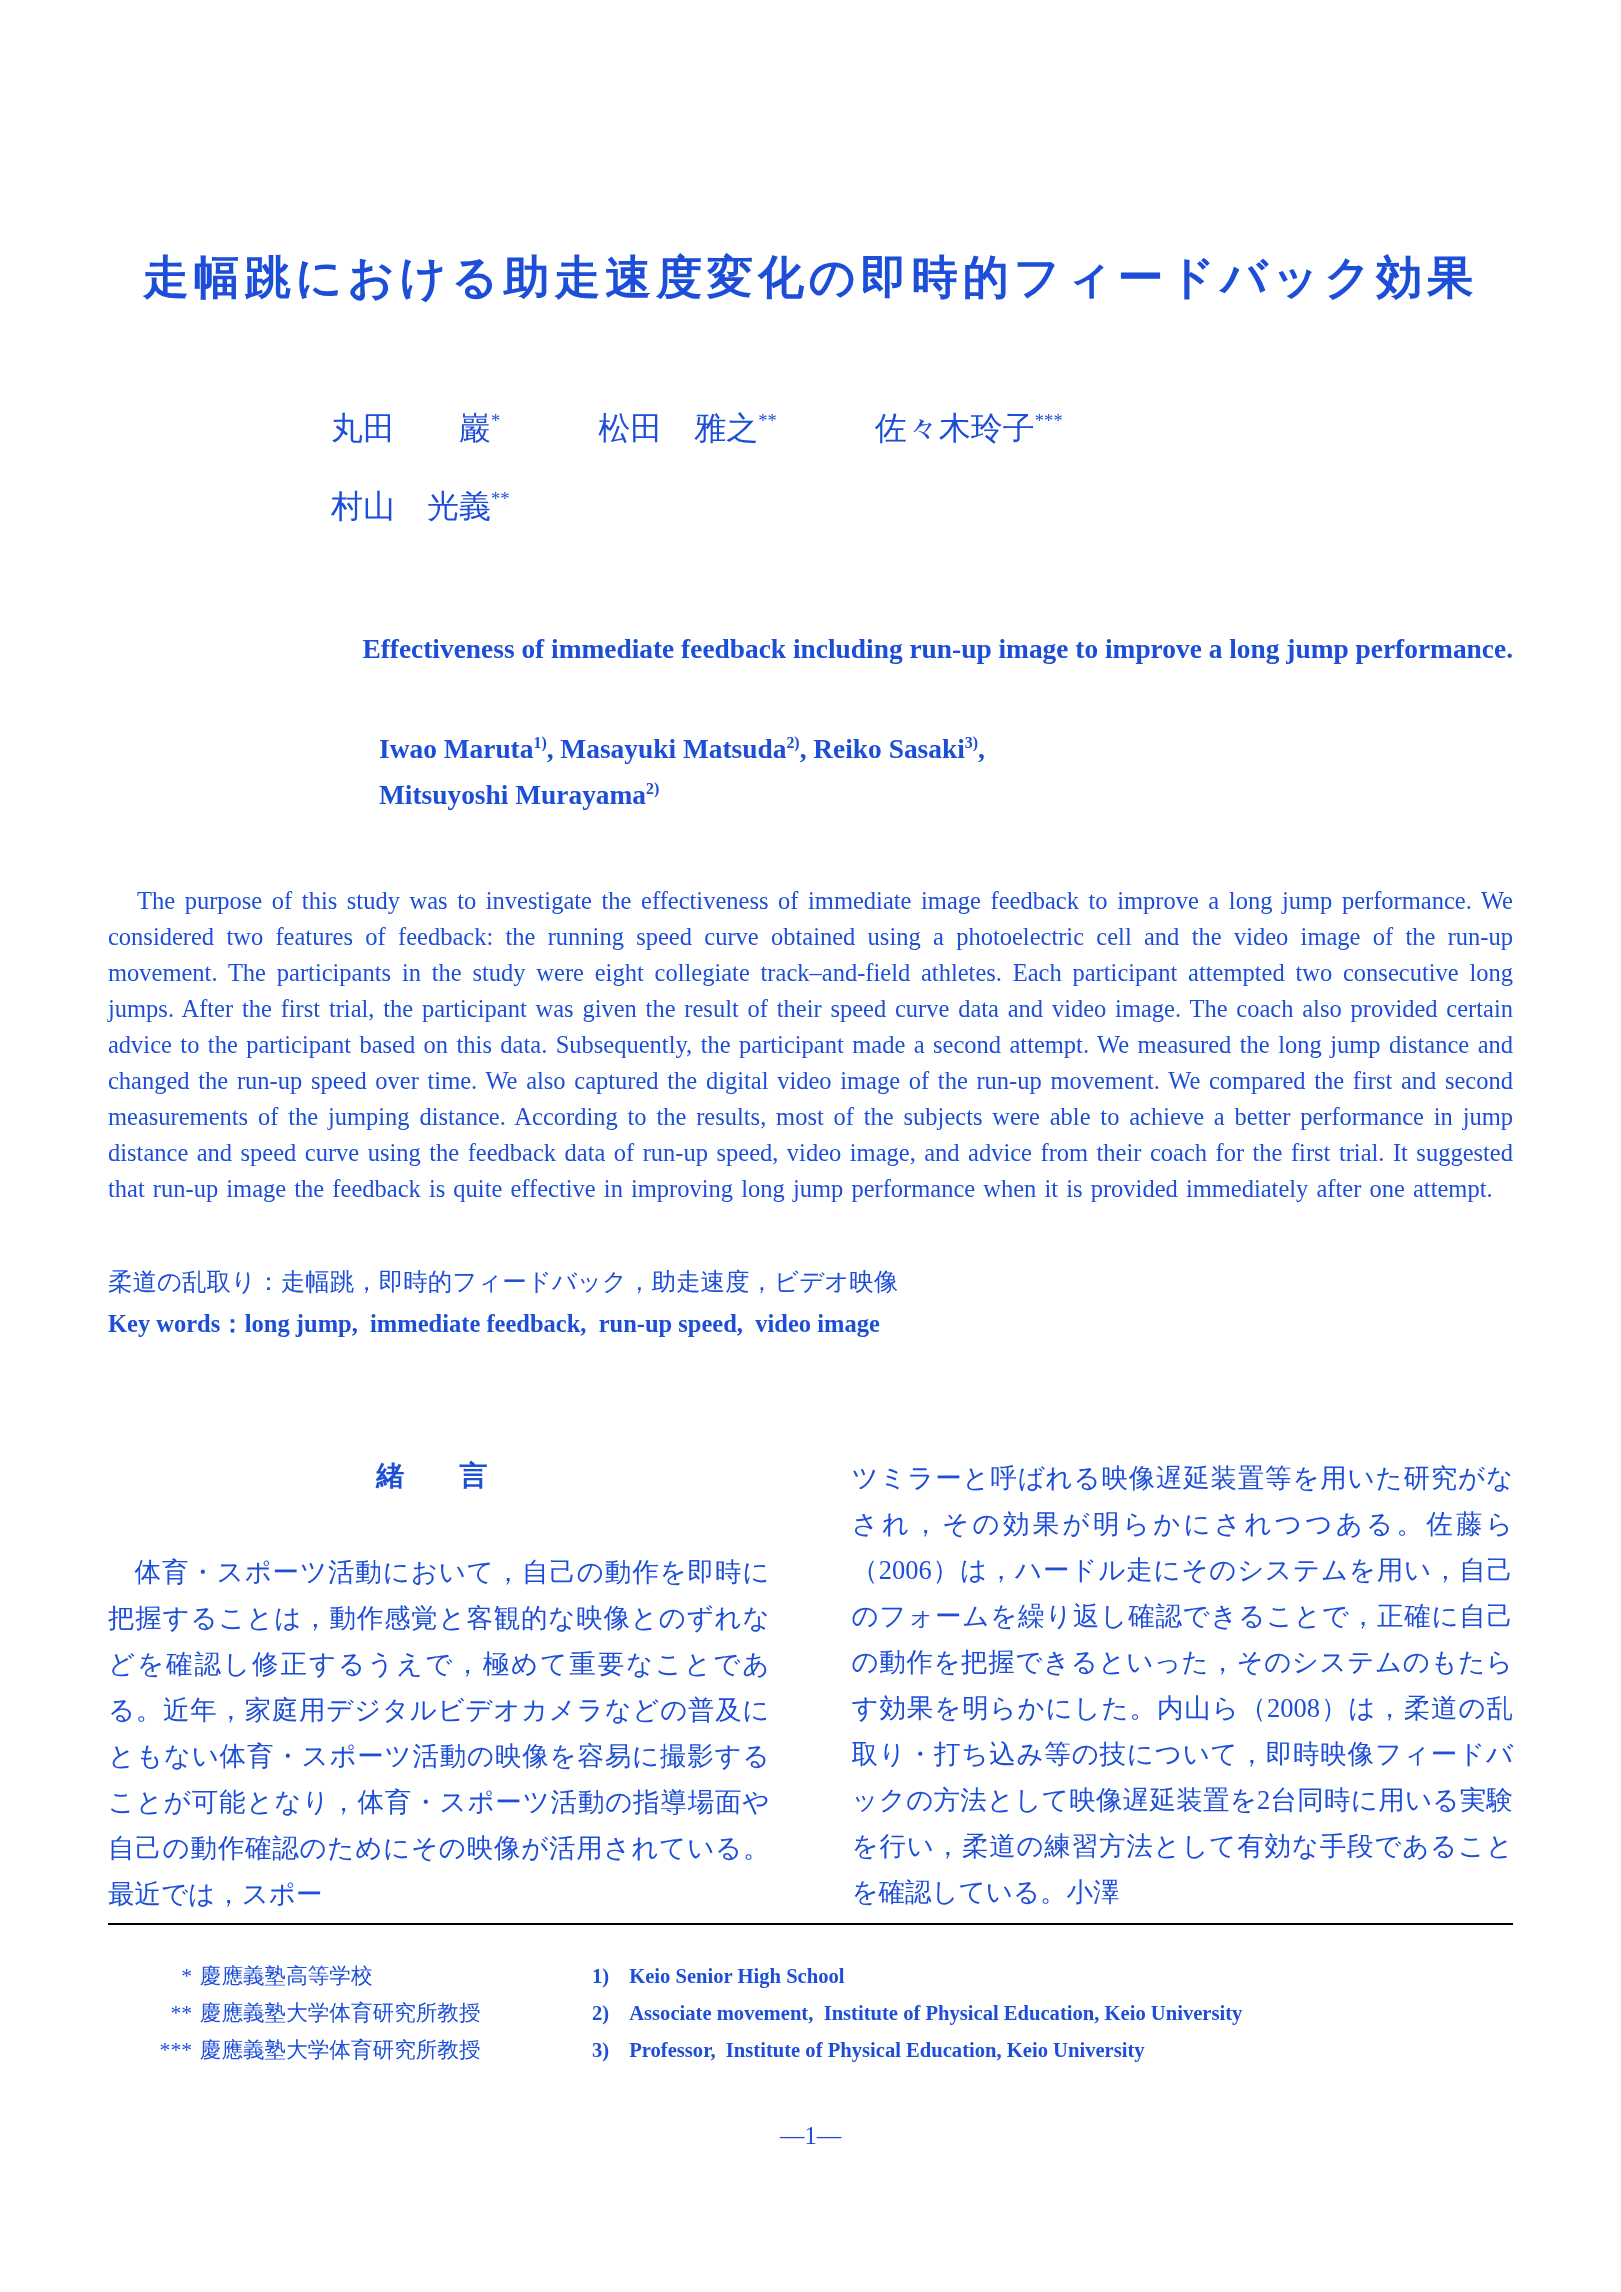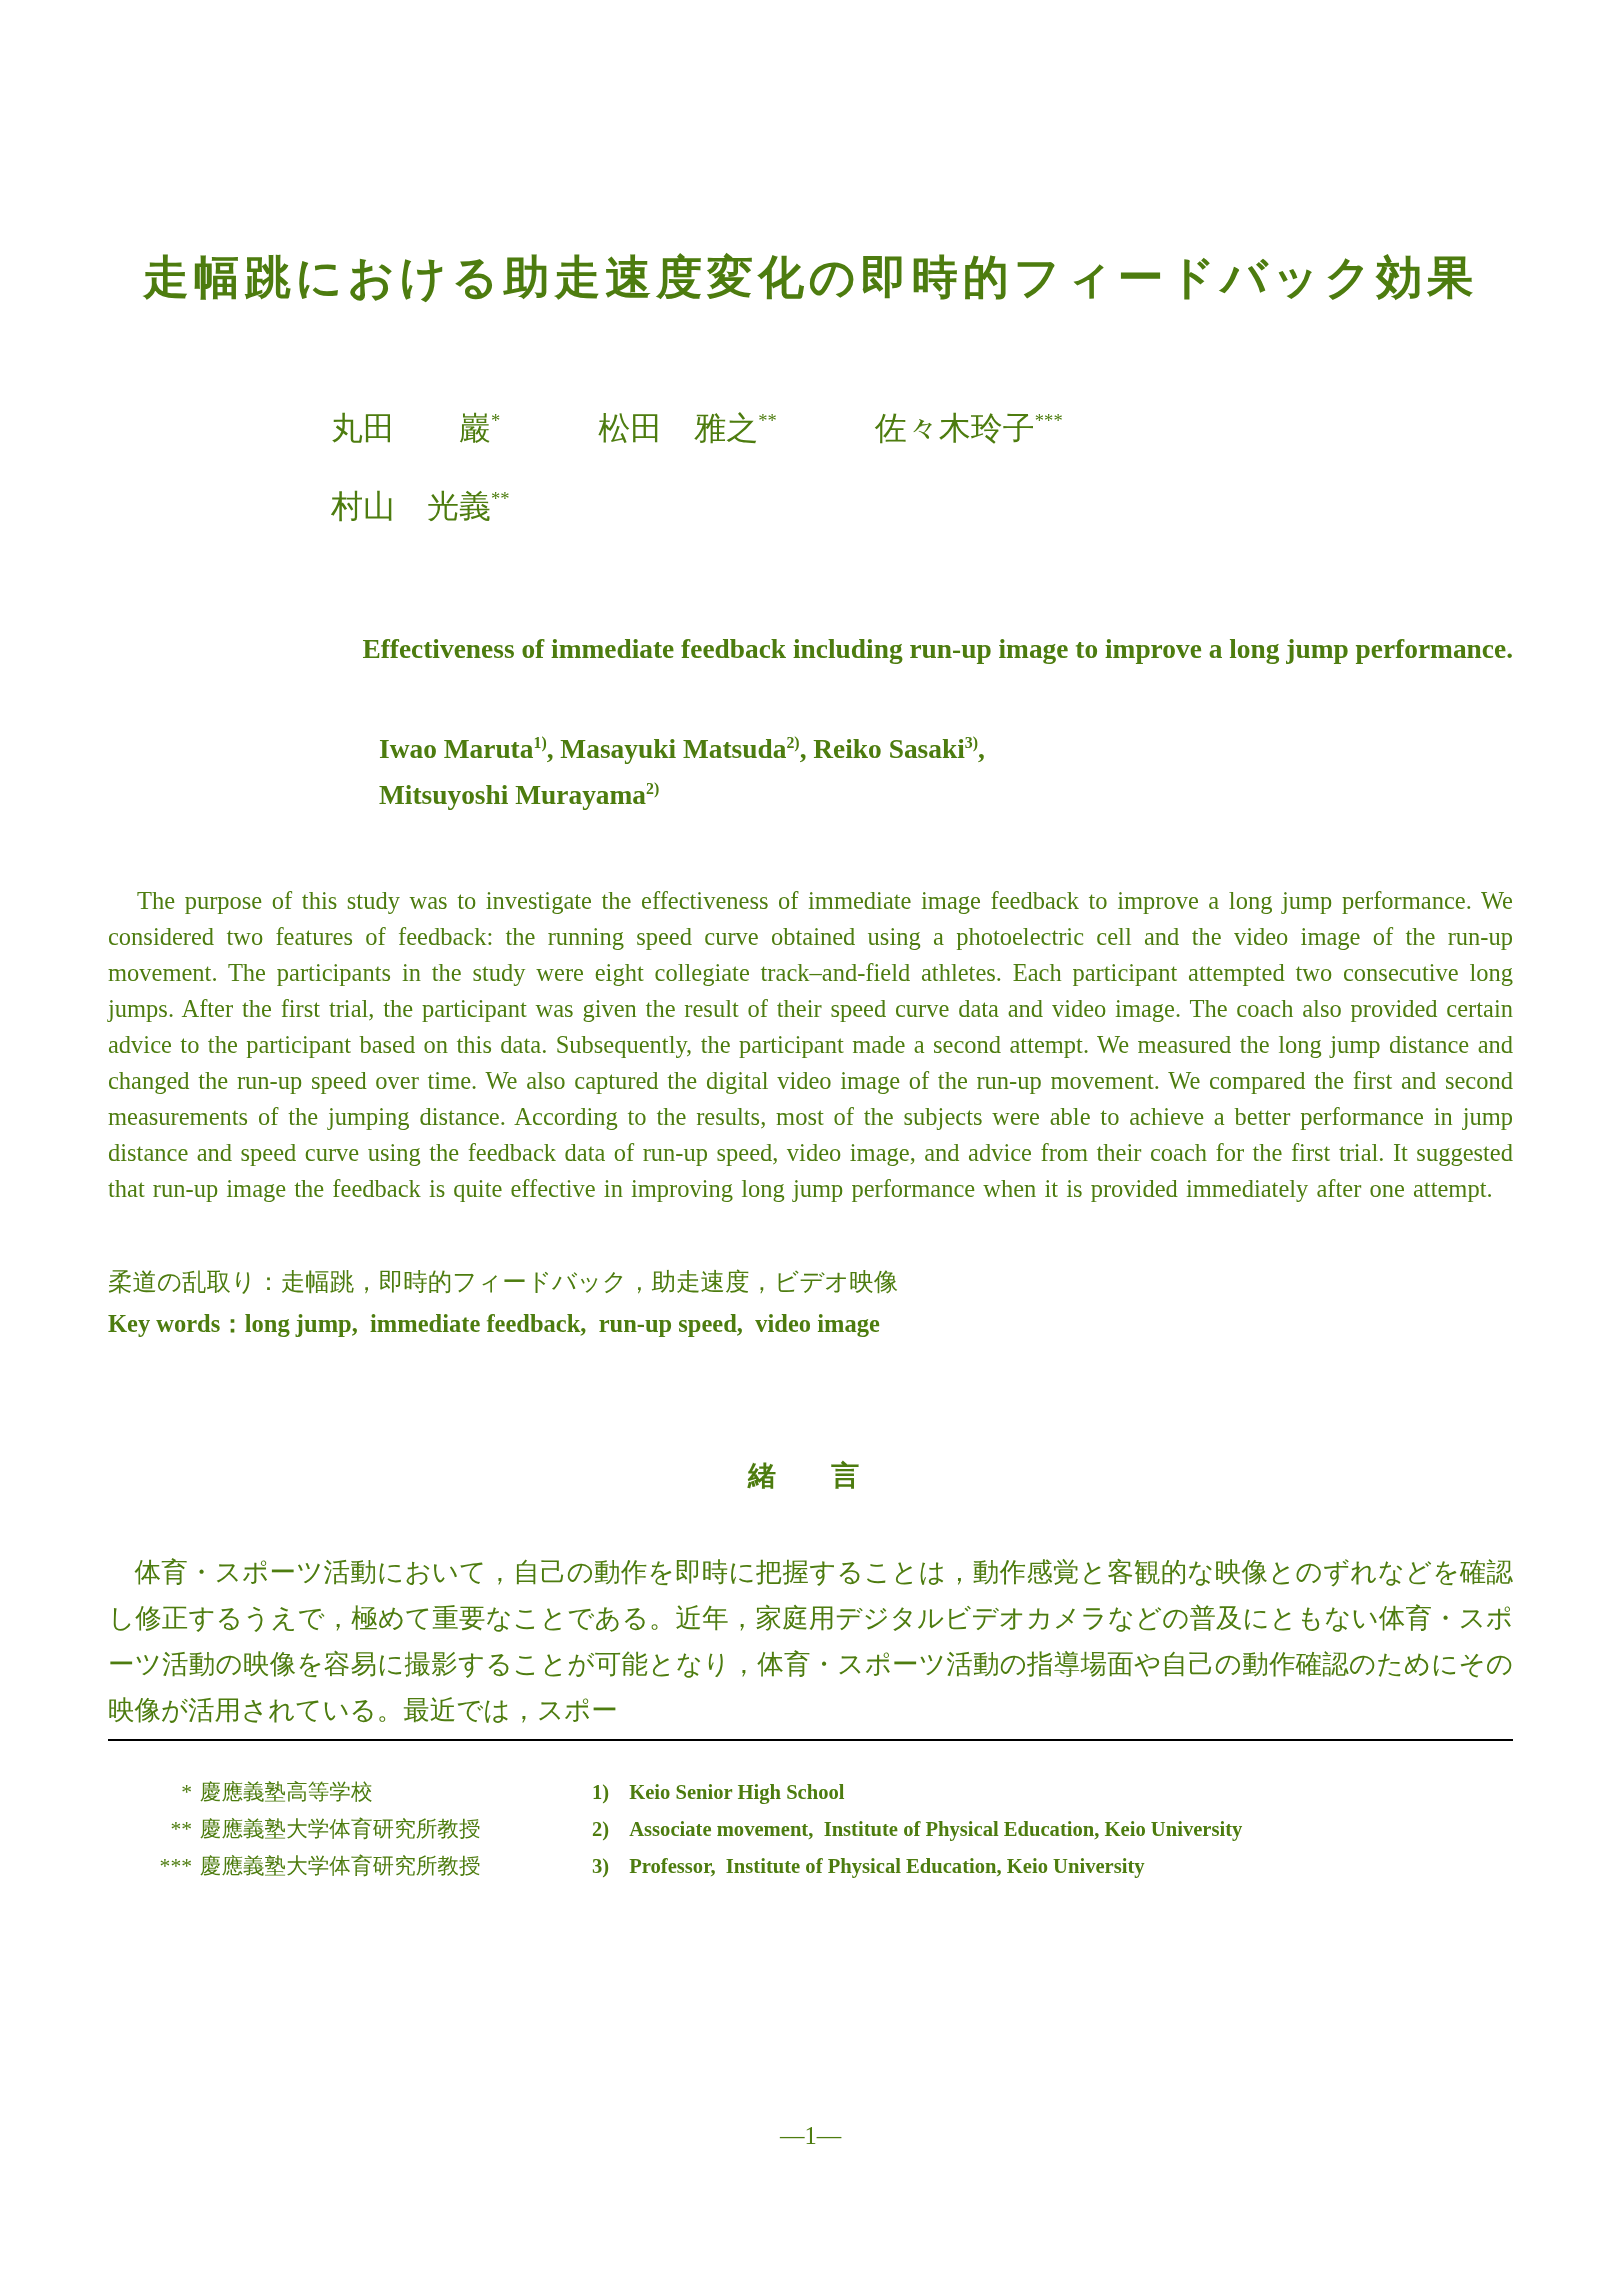--- a/index.html
+++ b/index.html
@@ -3,21 +3,21 @@
 <meta charset="utf-8">
 <style>
   * { margin: 0; padding: 0; box-sizing: border-box; }
   html, body { background: #888; }
   .page {
     position: relative;
     width: 1621px;
     height: 2293px;
     margin: 0 auto;
     background: #ffffff;
-    color: #4d7c0f;
+    color: #1d4ed8;
     font-family: "Liberation Serif", "DejaVu Serif", serif;
     padding: 0 108px;
     overflow: hidden;
   }
   
   .title-ja {
     padding-top: 248px;
     text-align: center;
     font-size: 46px;
     font-weight: bold;
@@ -149,20 +149,23 @@
     <div class="kw-en">
       <span class="kw-label">Key words：</span><span class="kw-text">long jump,  immediate feedback,  run-up speed,  video image</span>
     </div>
   </div>
 
   <div class="columns">
     <div class="col">
       <h3 class="section-heading">緒　言</h3>
       <p class="ja-body indent">体育・スポーツ活動において，自己の動作を即時に把握することは，動作感覚と客観的な映像とのずれなどを確認し修正するうえで，極めて重要なことである。近年，家庭用デジタルビデオカメラなどの普及にともない体育・スポーツ活動の映像を容易に撮影することが可能となり，体育・スポーツ活動の指導場面や自己の動作確認のためにその映像が活用されている。最近では，スポー</p>
     </div>
+    <div class="col">
+      <p class="ja-body">ツミラーと呼ばれる映像遅延装置等を用いた研究がなされ，その効果が明らかにされつつある。佐藤ら（2006）は，ハードル走にそのシステムを用い，自己のフォームを繰り返し確認できることで，正確に自己の動作を把握できるといった，そのシステムのもたらす効果を明らかにした。内山ら（2008）は，柔道の乱取り・打ち込み等の技について，即時映像フィードバックの方法として映像遅延装置を2台同時に用いる実験を行い，柔道の練習方法として有効な手段であることを確認している。小澤</p>
+    </div>
   </div>
 
   <hr class="footnote-rule">
 
   <div class="footnotes">
     <div class="fn-left">
       <span class="fn-mark">*</span>
       <span class="fn-text">慶應義塾高等学校</span>
       <span class="fn-mark">**</span>
       <span class="fn-text">慶應義塾大学体育研究所教授</span>

